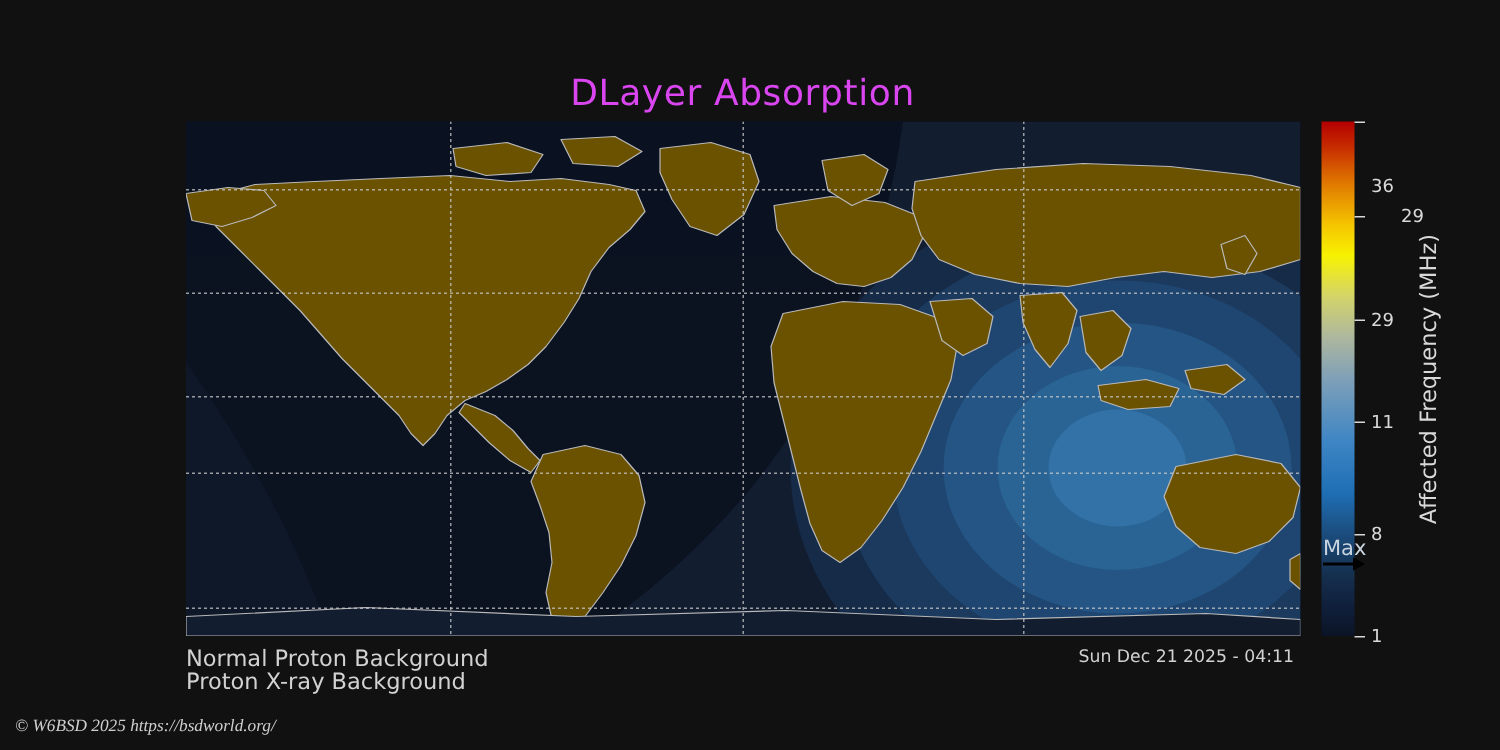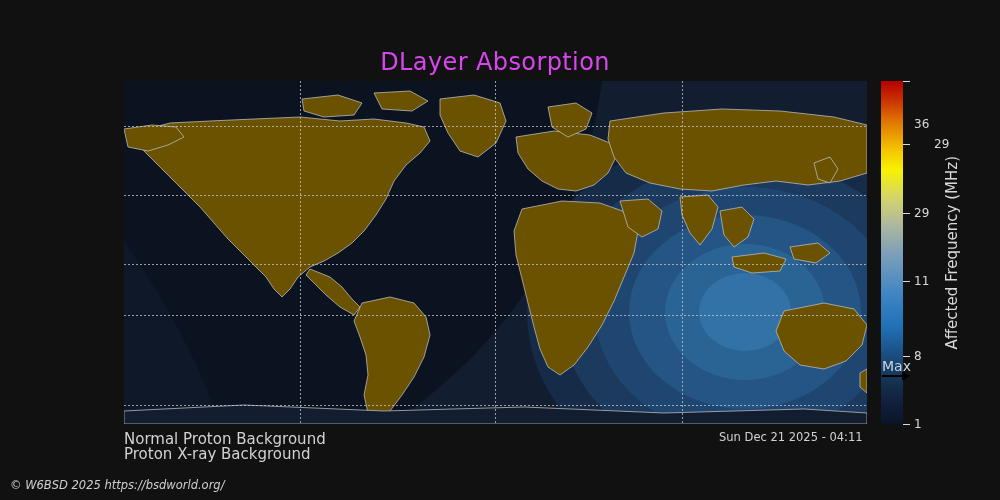--- a/index.html
+++ b/index.html
@@ -69,21 +69,21 @@
 
   
   .note{
     position:absolute;color:#d2d2d2;font-size:15px;white-space:nowrap;text-align:right;
   }
   .note1{left:124px;top:430px;}
   .note2{left:124px;top:445px;}
   .stamp{position:absolute;left:719px;top:430px;color:#d2d2d2;font-size:11.5px;white-space:nowrap;text-align:right;}
   .copy{
     position:absolute;left:10px;top:478px;
-    color:#cfcfcf;font-size:11.5px;font-style:italic;white-space:nowrap;
+    color:#cfcfcf;font-size:11.5px;font-style:italic;white-space:nowrap;font-family:Liberation Serif, serif;
   }
 </style>
 </head>
 <body>
 
 <div id="root">
 
   <div class="title">DLayer Absorption</div>
 
   <div class="map-wrap">

